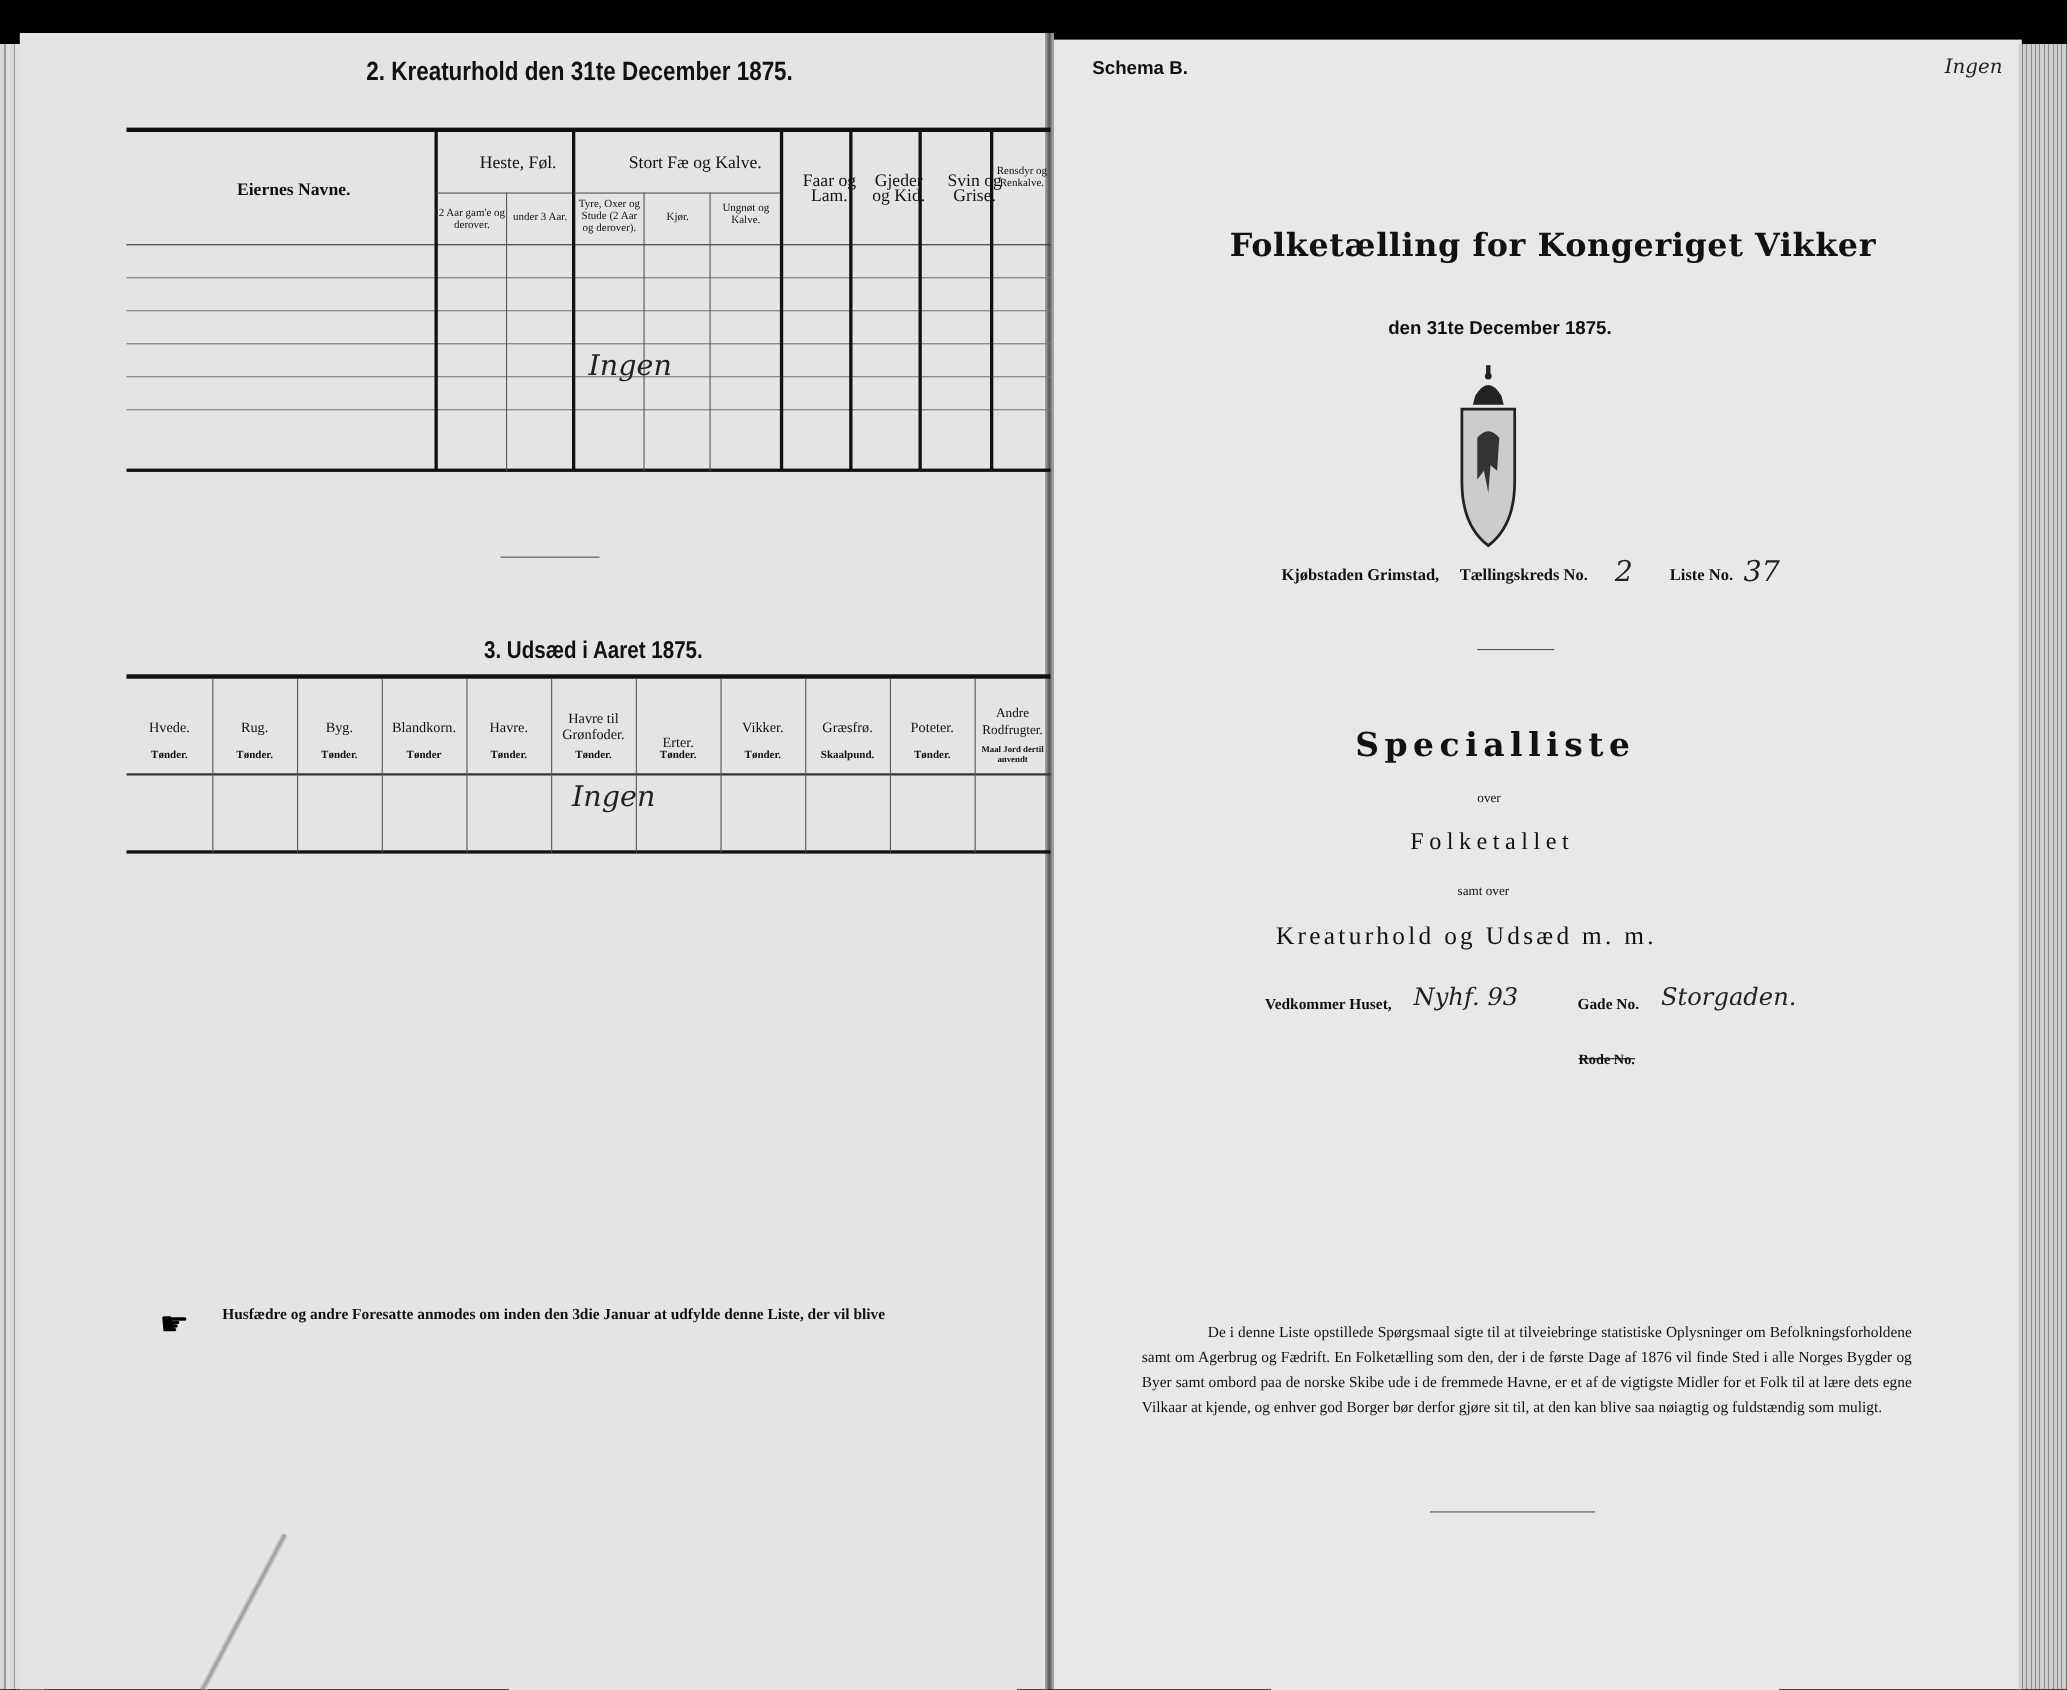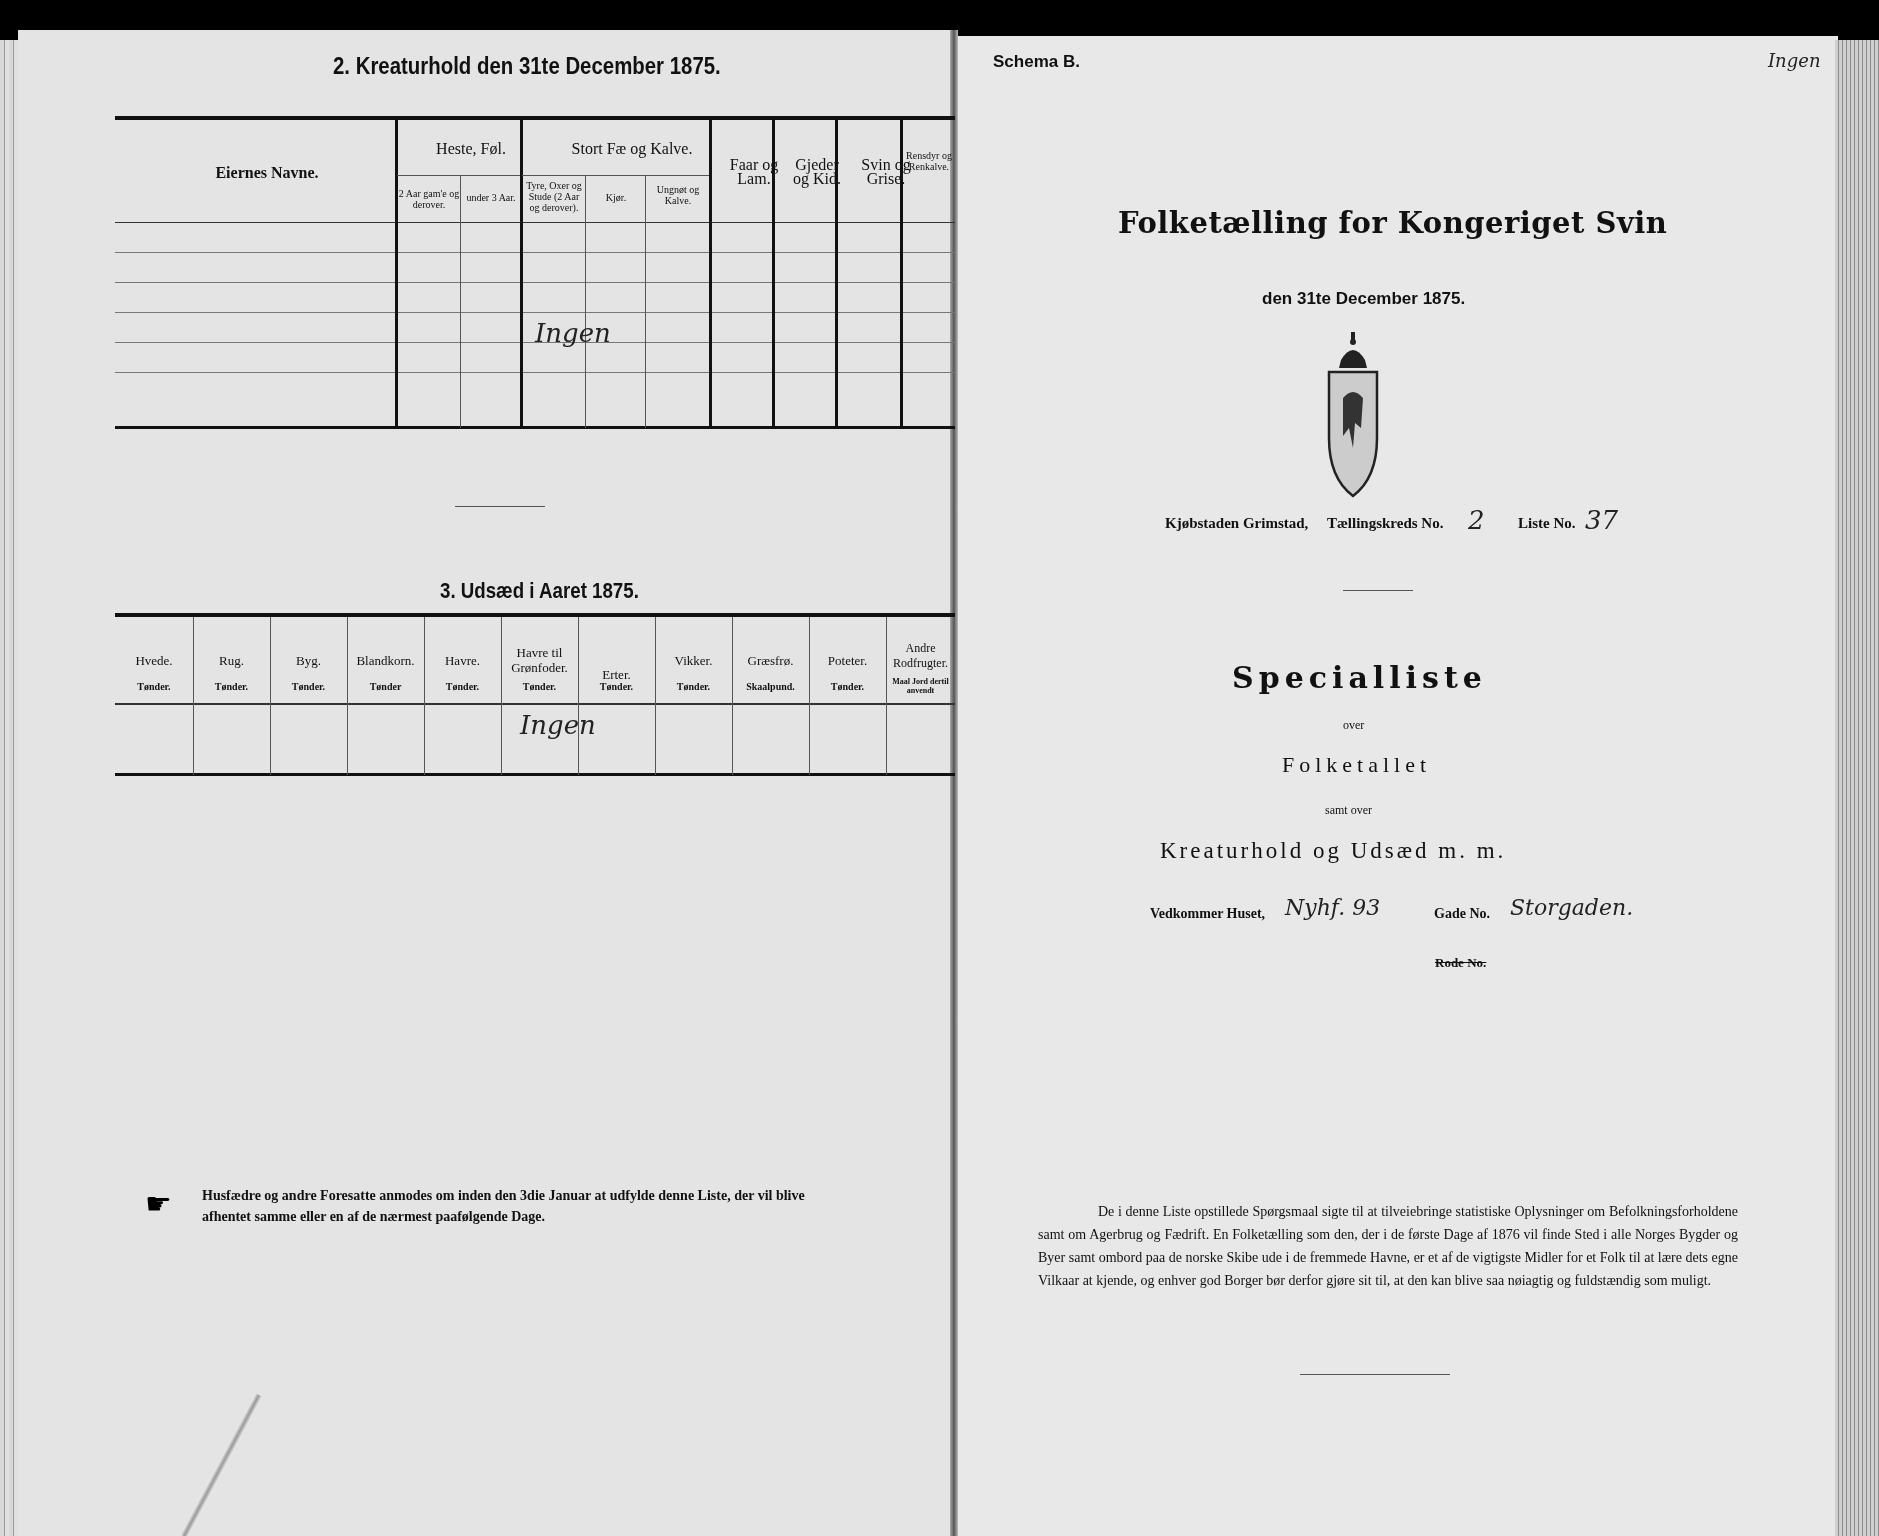--- a/index.html
+++ b/index.html
@@ -130,29 +130,28 @@
   <div class="t3-hd" style="left:694px; top:36px; width:77px;">Poteter.</div>
   <div class="t3-unit" style="left:694px; top:64px; width:77px;">Tønder.</div>
   <div class="t3-hd" style="left:771px; top:24px; width:69px; font-size:12px;">Andre Rodfrugter.</div>
   <div class="t3-unit" style="left:771px; top:60px; width:69px; font-size:8px;">Maal Jord dertil anvendt</div>
 </div>
 <div class="hand" style="left:520px; top:710px;">Ingen</div>
 
 <div class="abs" style="left:145px; top:1186px; font-size:30px; color:#000;">☛</div>
 <div class="abs bold" style="left:202px; top:1185px; font-size:14px; line-height:21px; width:720px;">
   <div>Husfædre og andre Foresatte anmodes om inden den 3die Januar at udfylde denne Liste, der vil blive</div>
-  <div>afhentet samme eller en af de nærmest paafølgende Dage.</div>
 </div>
 
 <div class="abs" style="left:255px; top:1395px; width:8px; height:160px; background:linear-gradient(90deg,#eee,#999,#eee); transform:rotate(28deg); transform-origin:top;"></div>
 
 <div class="abs bold sans" style="left:993px; top:52px; font-size:17px;">Schema B.</div>
 <div class="hand" style="left:1768px; top:50px; font-size:18px;">Ingen</div>
 
-<div class="title-main">Folketælling for Kongeriget Svin</div>
+<div class="title-main">Folketælling for Kongeriget Vikker</div>
 <div class="subdate">den 31te December 1875.</div>
 
 <div class="abs" style="left:1323px; top:328px; width:60px; height:170px;">
   <svg width="60" height="170" viewBox="0 0 60 170">
     <path d="M18 32 Q30 12 42 32 L44 40 L16 40 Z" fill="#222"></path>
     <circle cx="30" cy="14" r="3" fill="#222"></circle>
     <rect x="28" y="4" width="4" height="8" fill="#222"></rect>
     <path d="M6 44 L54 44 L54 110 Q54 150 30 168 Q6 150 6 110 Z" fill="#ccc" stroke="#222" stroke-width="2.5"></path>
     <path d="M20 70 Q30 58 40 70 L38 100 L32 95 L30 120 L26 100 L20 108 Z" fill="#333"></path>
   </svg>

